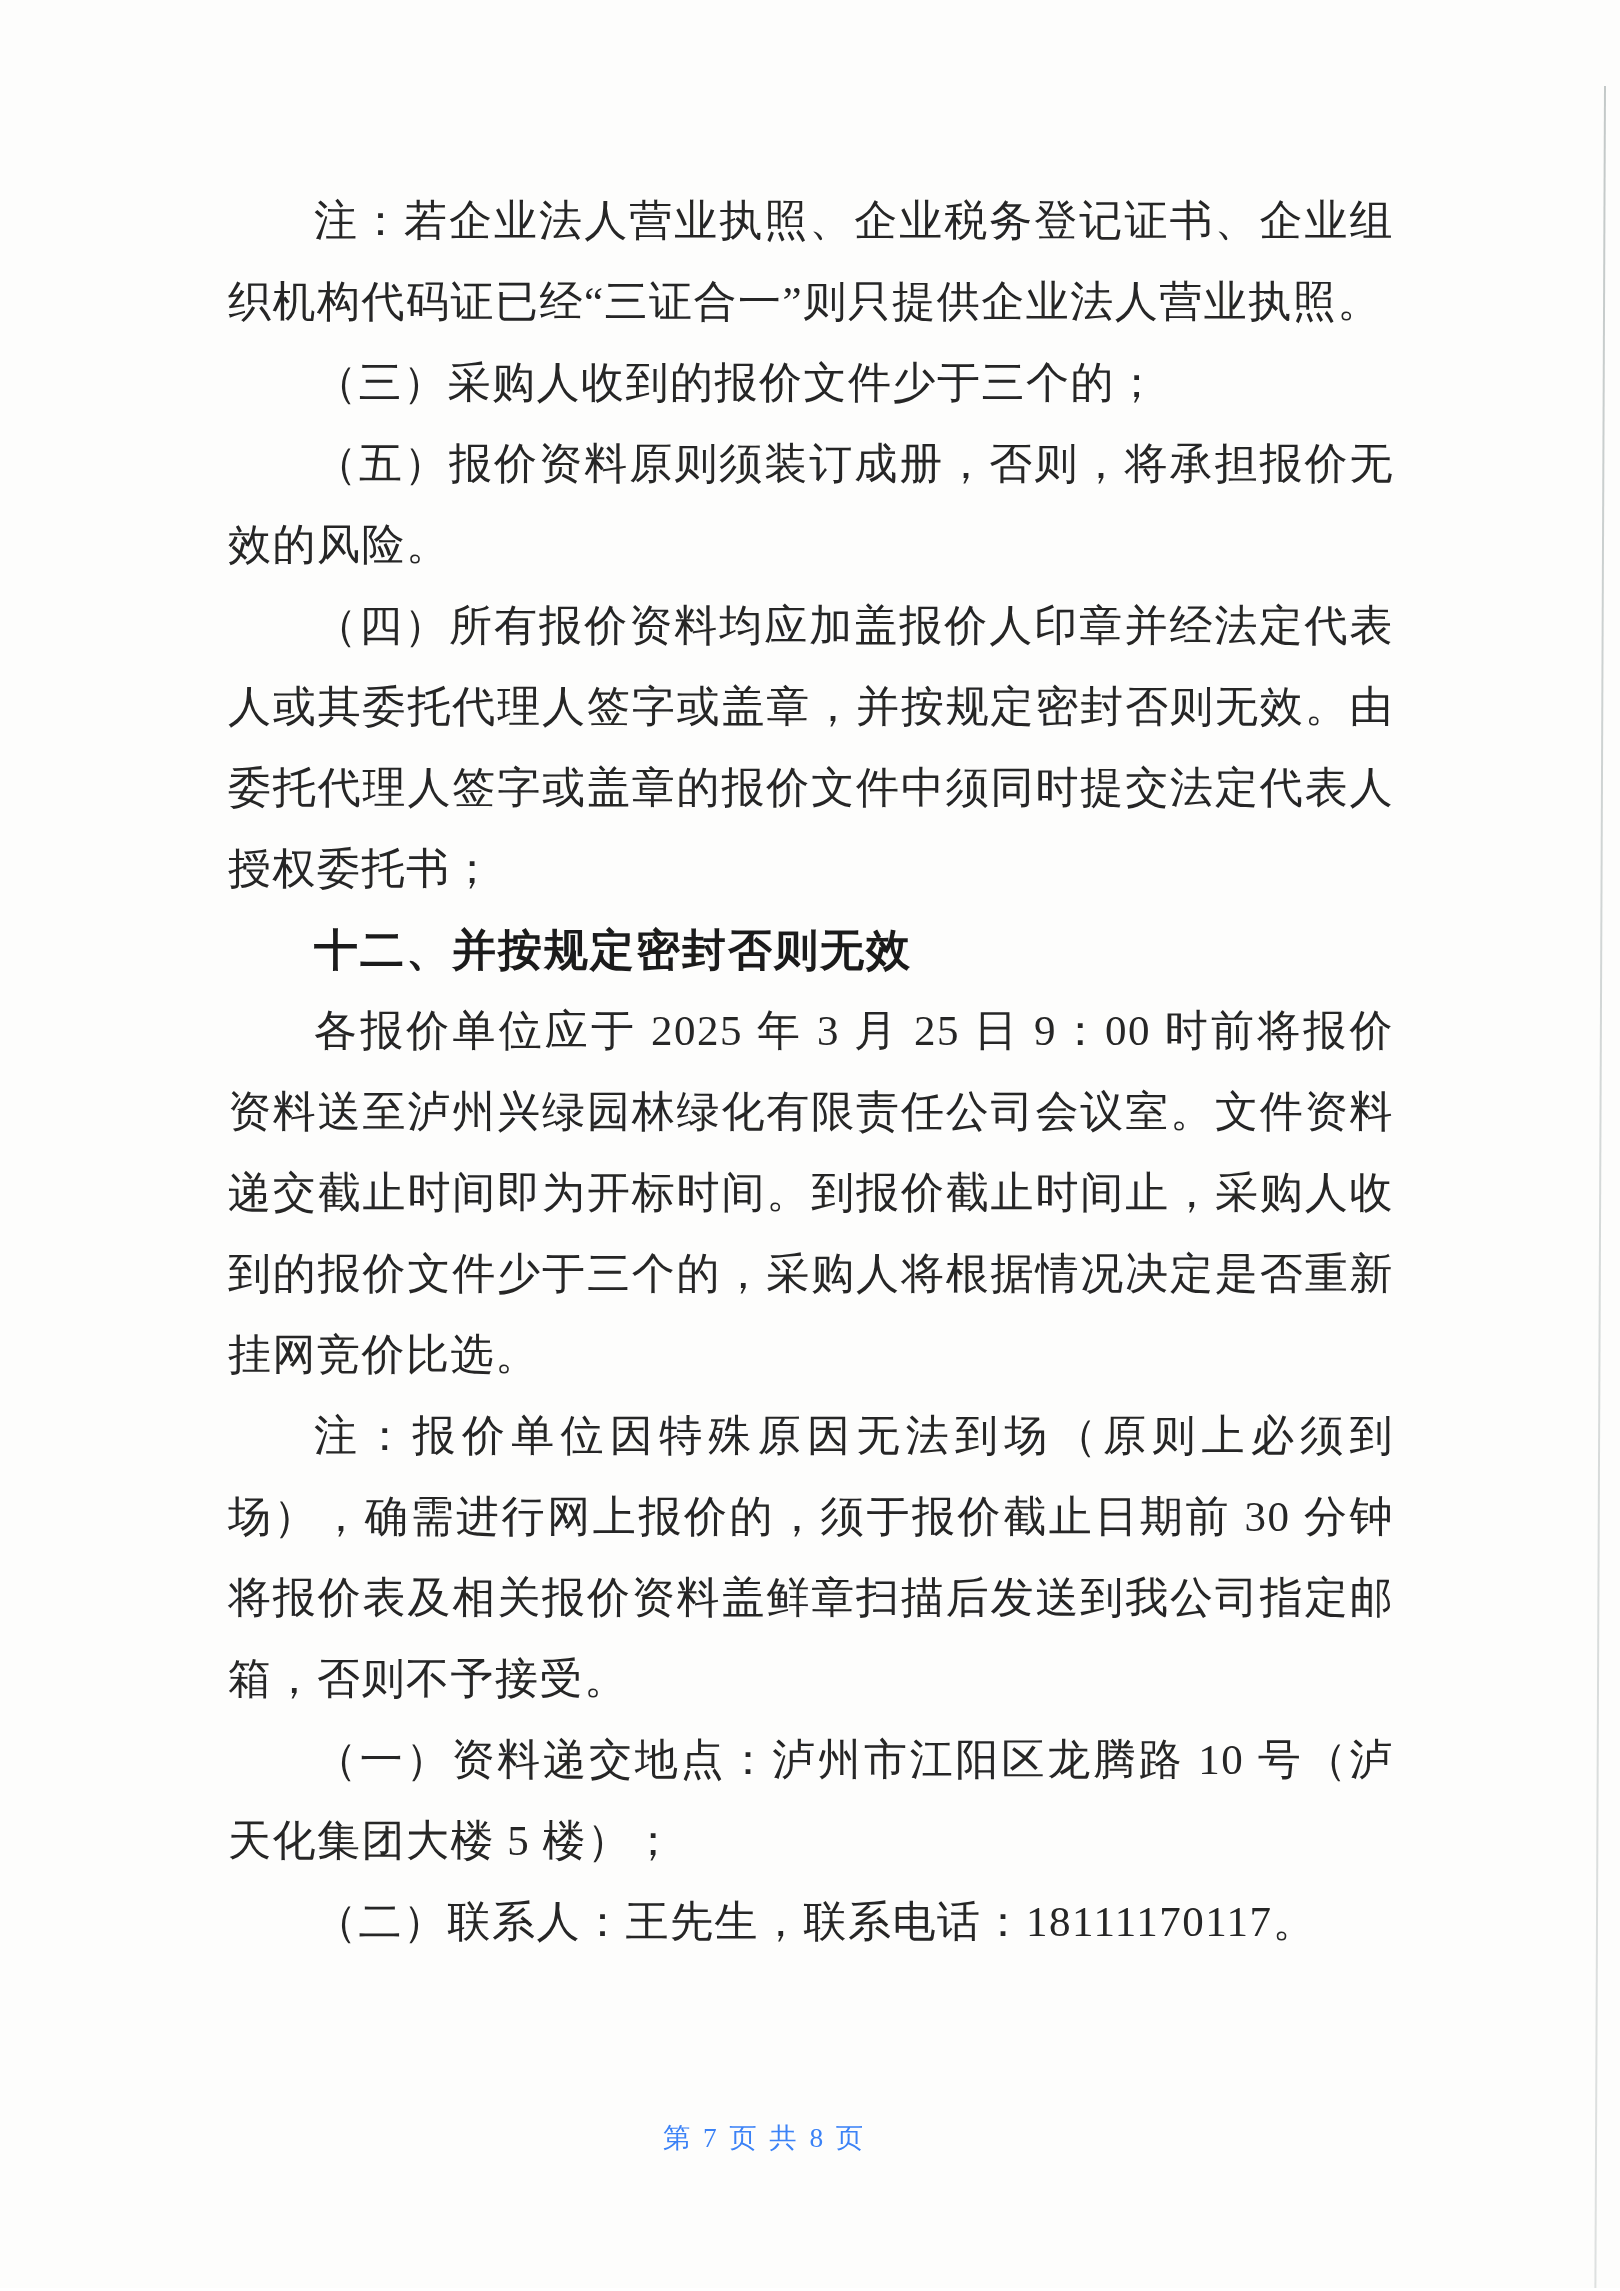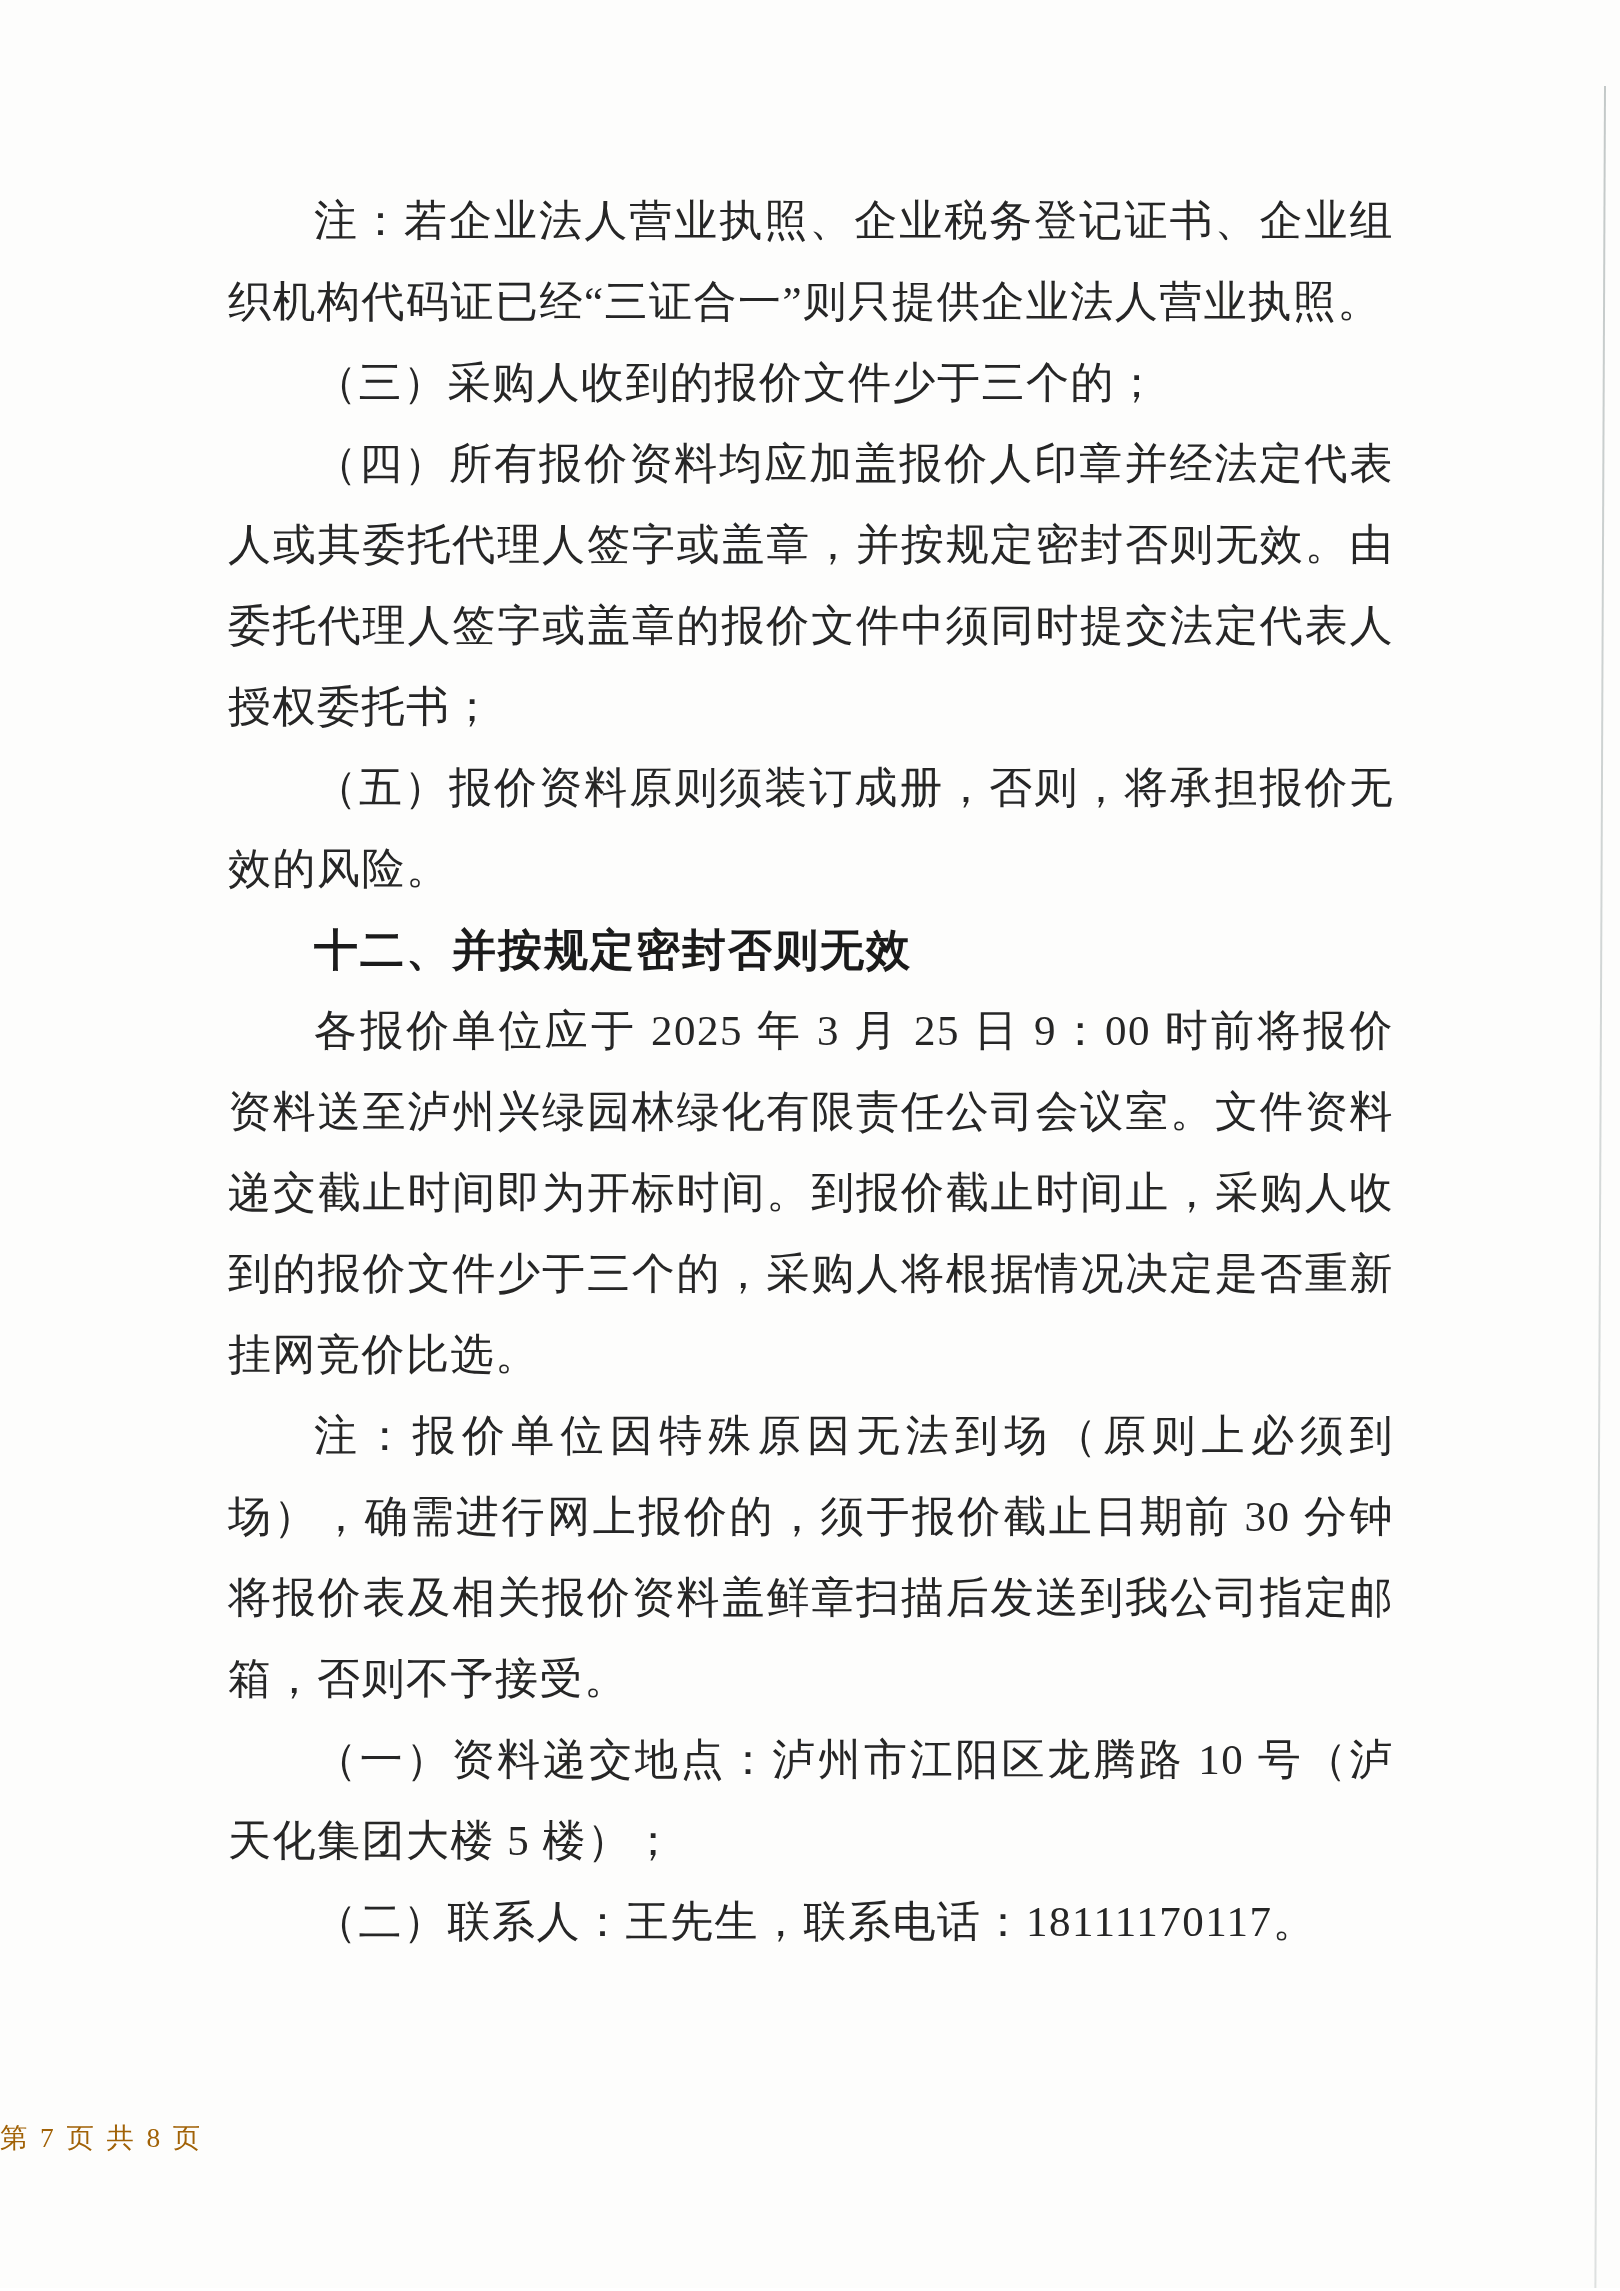--- a/index.html
+++ b/index.html
@@ -40,24 +40,24 @@
     font-weight: 700;
     font-size: 44px;
     color: #1b1b1b;
     letter-spacing: 2px;
   }
   .footer {
     position: absolute;
     left: 0;
     top: 2119px;
     width: 1529px;
-    text-align: left;
+    text-align: center;
     font-size: 27.4px;
     line-height: 39px;
-    color: #a16207;
+    color: #3b82f6;
     letter-spacing: 2.9px;
     font-family: "Liberation Serif", serif;
   }
   .scan-line {
     position: absolute;
     left: 1604px;
     top: 86px;
     width: 2px;
     height: 2205px;
     background: linear-gradient(to bottom,
@@ -69,22 +69,22 @@
   }
 </style>
 </head>
 <body>
 
 <div class="page">
 
   <div class="content">
     <p class="para">注：若企业法人营业执照、企业税务登记证书、企业组织机构代码证已经“三证合一”则只提供企业法人营业执照。</p>
     <p class="para">（三）采购人收到的报价文件少于三个的；</p>
+    <p class="para">（五）报价资料原则须装订成册，否则，将承担报价无效的风险。</p>
     <p class="para">（四）所有报价资料均应加盖报价人印章并经法定代表人或其委托代理人签字或盖章，并按规定密封否则无效。由委托代理人签字或盖章的报价文件中须同时提交法定代表人授权委托书；</p>
-    <p class="para">（五）报价资料原则须装订成册，否则，将承担报价无效的风险。</p>
     <h2 class="heading">十二、并按规定密封否则无效</h2>
     <p class="para">各报价单位应于 2025 年 3 月 25 日 9：00 时前将报价资料送至泸州兴绿园林绿化有限责任公司会议室。文件资料递交截止时间即为开标时间。到报价截止时间止，采购人收到的报价文件少于三个的，采购人将根据情况决定是否重新挂网竞价比选。</p>
     <p class="para">注：报价单位因特殊原因无法到场（原则上必须到场），确需进行网上报价的，须于报价截止日期前 30 分钟将报价表及相关报价资料盖鲜章扫描后发送到我公司指定邮箱，否则不予接受。</p>
     <p class="para">（一）资料递交地点：泸州市江阳区龙腾路 10 号（泸天化集团大楼 5 楼）；</p>
     <p class="para">（二）联系人：王先生，联系电话：18111170117。</p>
   </div>
 
   <div class="footer">
     <span>第 7 页 共 8 页</span>
   </div>

